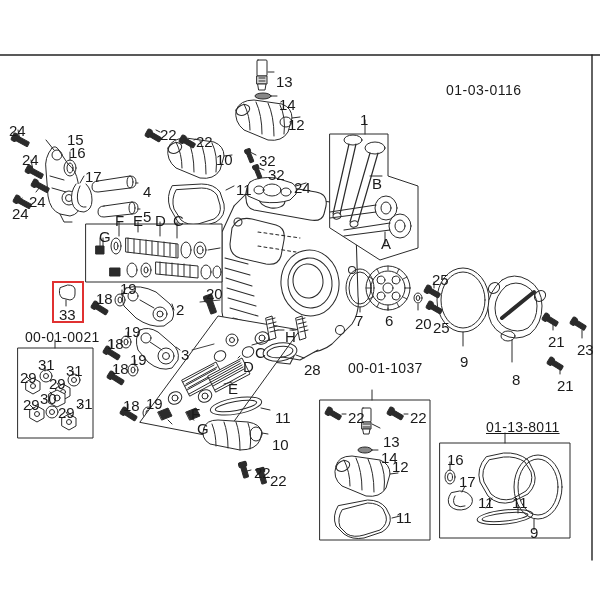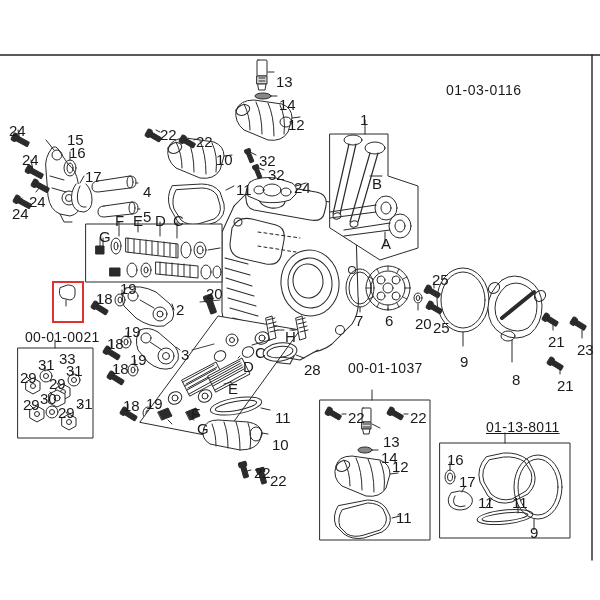--- a/index.html
+++ b/index.html
@@ -712,21 +712,21 @@
   <div class="lbl num" style="left:20px;top:370px;">29</div>
   <div class="lbl num" style="left:49px;top:376px;">29</div>
   <div class="lbl num" style="left:23px;top:397px;">29</div>
   <div class="lbl num" style="left:58px;top:405px;">29</div>
   <div class="lbl num" style="left:40px;top:391px;">30</div>
   <div class="lbl num" style="left:38px;top:357px;">31</div>
   <div class="lbl num" style="left:66px;top:363px;">31</div>
   <div class="lbl num" style="left:76px;top:396px;">31</div>
   <div class="lbl num" style="left:259px;top:153px;">32</div>
   <div class="lbl num" style="left:268px;top:167px;">32</div>
-  <div class="lbl num" style="left:59px;top:307px;margin-top:44px;">33</div>
+  <div class="lbl num" style="left:59px;top:307px;">33</div>
 
   <div class="lbl ltr" style="left:381px;top:236px;">A</div>
   <div class="lbl ltr" style="left:372px;top:176px;">B</div>
   <div class="lbl ltr" style="left:173px;top:213px;">C</div>
   <div class="lbl ltr" style="left:255px;top:345px;">C</div>
   <div class="lbl ltr" style="left:155px;top:213px;">D</div>
   <div class="lbl ltr" style="left:243px;top:359px;">D</div>
   <div class="lbl ltr" style="left:133px;top:213px;">E</div>
   <div class="lbl ltr" style="left:228px;top:381px;">E</div>
   <div class="lbl ltr" style="left:115px;top:213px;">F</div>

